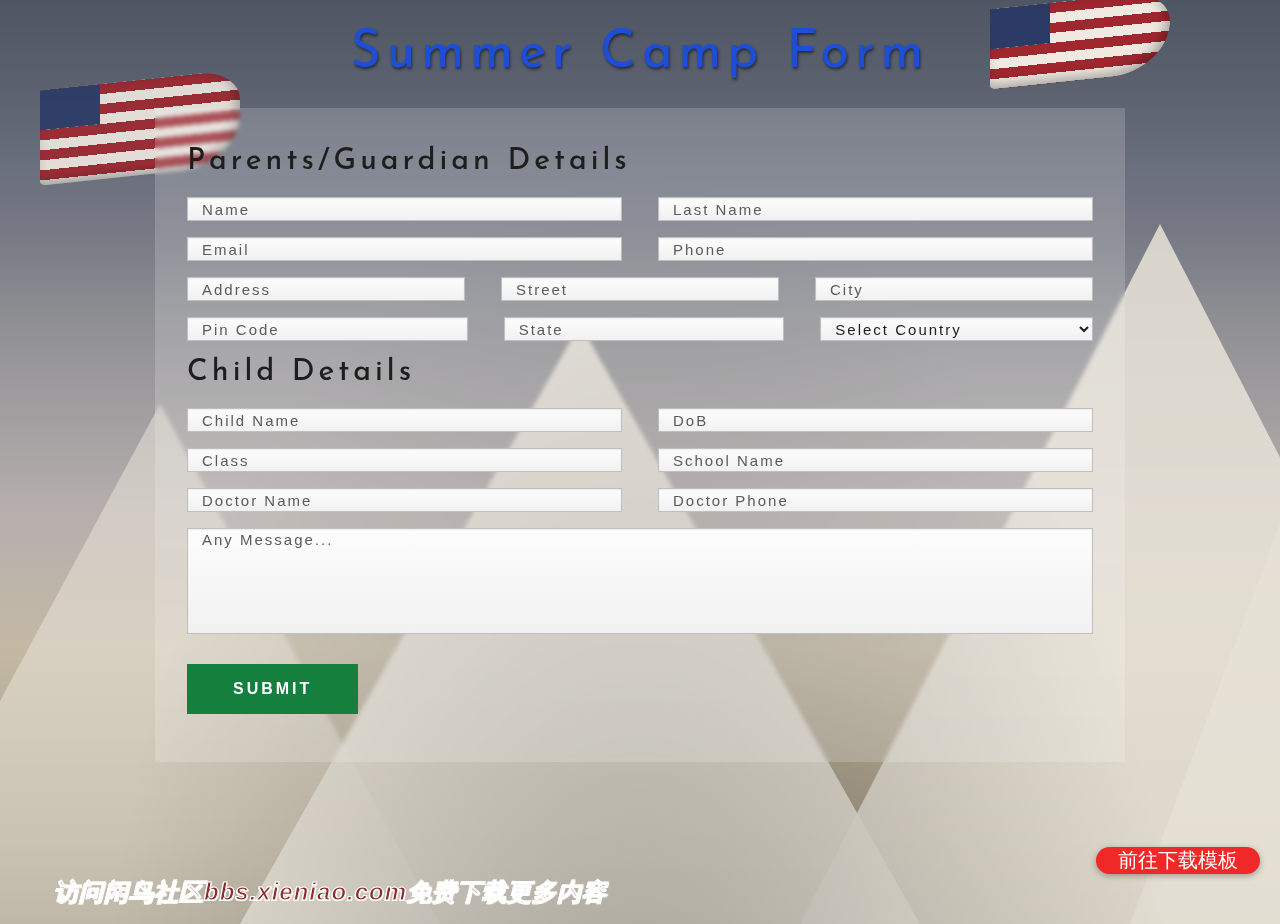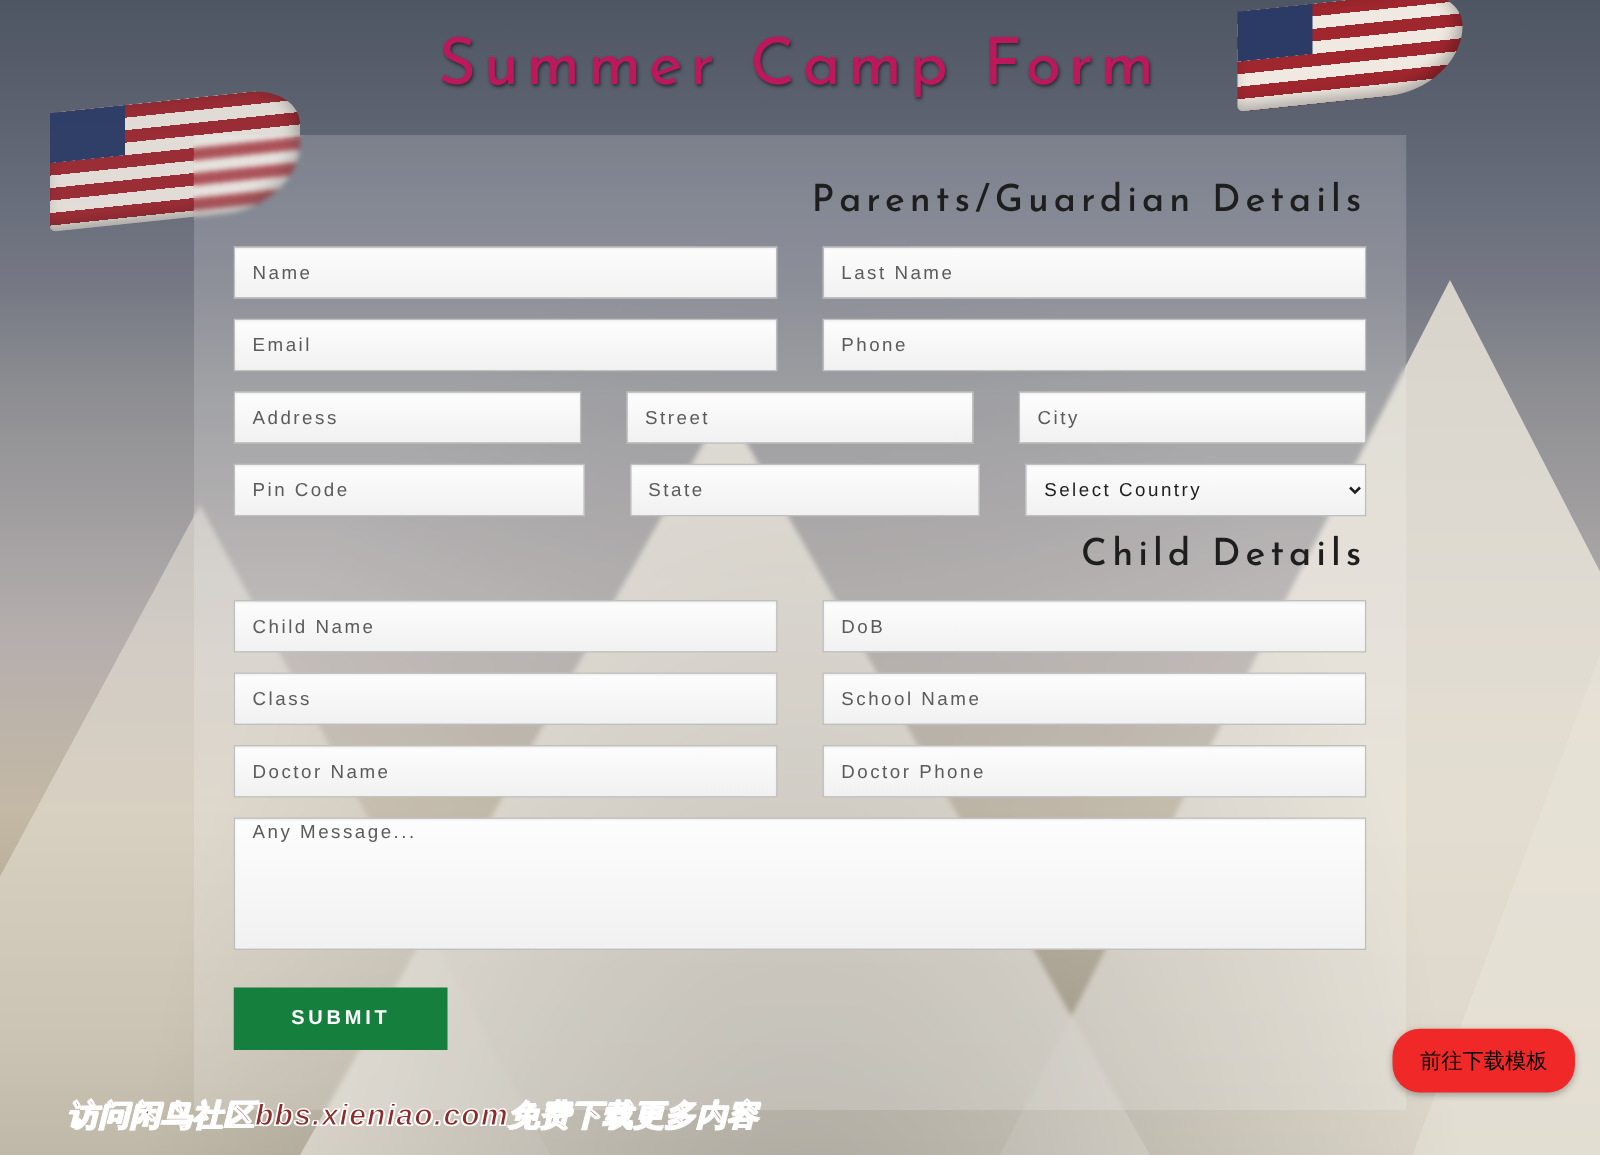--- a/index.html
+++ b/index.html
@@ -46,55 +46,55 @@
   .flag.f2{ top:0; right:110px;}
   .shade{
     position:absolute; inset:0;
     background:radial-gradient(ellipse at 50% 120%, rgba(0,0,0,.25), transparent 60%);
   }
 
   
   h1.title{
     position:relative; z-index:2;
     text-align:center;
-    color:#be185d;
+    color:#1d4ed8;
     font-weight:400;
     letter-spacing:6px;
     font-size:52px;
     margin-top:28px;
     font-family:"Josefin Sans","Segoe UI Light",Arial,sans-serif;
     text-shadow:1px 2px 3px rgba(0,0,0,.55);
   }
 
   
   .card{
     position:relative; z-index:2;
     width:970px;
     margin:28px auto 0;
     background:rgba(255,255,255,.18);
     backdrop-filter:blur(2px);
     padding:34px 32px 48px;
   }
 
   .sect-title{
-    text-align:right;
+    text-align:left;
     font-family:"Josefin Sans","Segoe UI",Arial,sans-serif;
     font-weight:500;
     letter-spacing:4px;
     font-size:30px;
     color:#1e1e1e;
     margin:4px 0 20px;
   }
 
   .row{ display:flex; gap:36px; margin-bottom:16px; }
   .row > *{ flex:1 1 0; }
 
   input[type="text"], select, textarea{
     width:100%;
-    height:42px;
+    height:24px;
     border:1px solid #bfbfbf;
     background:linear-gradient(180deg,#fdfdfd,#f1f1f1);
     padding:0 14px;
     font-size:15px;
     letter-spacing:2px;
     color:#333;
     font-family:inherit;
     box-shadow:inset 0 1px 2px rgba(0,0,0,.07);
     outline:none;
   }
@@ -137,25 +137,25 @@
     text-shadow:1px 1px 0 #fff, -1px 1px 0 #fff;
     white-space:nowrap;
   }
 
   
   .pill{
     position:absolute;
     right:20px; bottom:50px;
     z-index:4;
     background:#f02828;
-    color:#000000;
+    color:#ffffff;
     border:none;
     border-radius:22px;
-    padding:14px 22px;
-    font-size:17px;
+    padding:0 22px;
+    font-size:20px;
     font-family:"Microsoft YaHei",sans-serif;
     cursor:pointer;
     box-shadow:0 2px 6px rgba(0,0,0,.3);
   }
 </style>
 </head>
 <body>
 
 <div class="bg">
   <div class="tipi a"></div>

